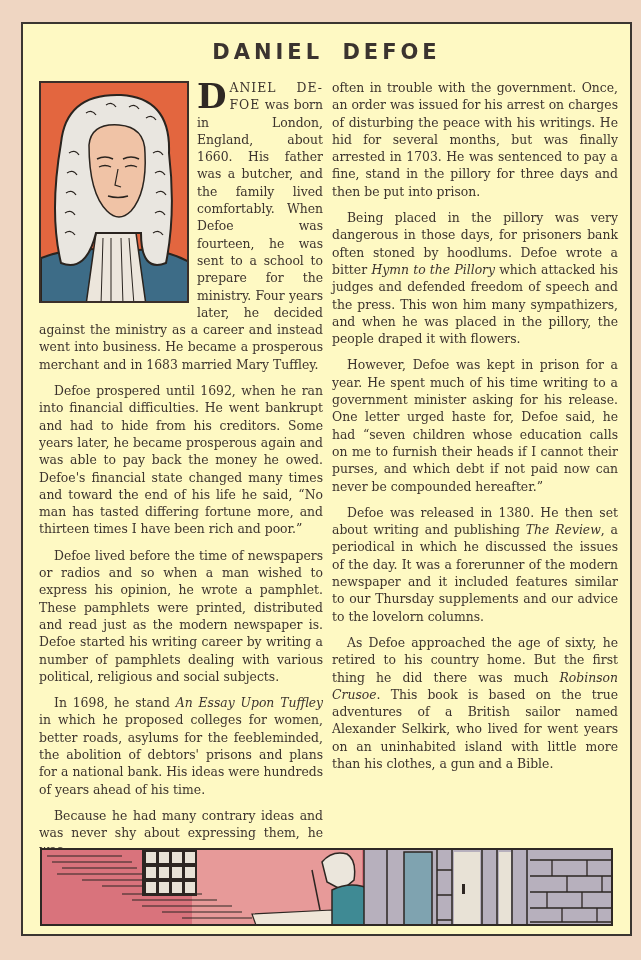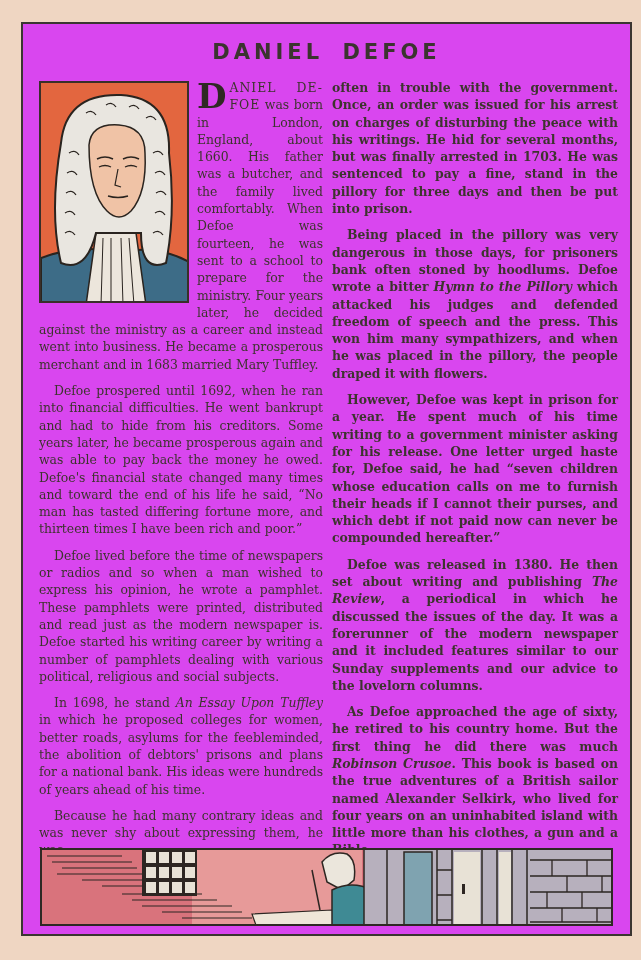--- a/index.html
+++ b/index.html
@@ -9,21 +9,21 @@
     font-family: "DejaVu Serif", "Liberation Serif", serif;
     color: #3a322c;
     position: relative;
     overflow: hidden;
   }
   .page-frame {
     position: absolute;
     left: 21px; top: 22px;
     width: 611px; height: 914px;
     border: 2px solid #3b3631;
-    background: #d946ef;
+    background: #fef9c3;
   }
   .title {
     position: absolute;
     left: 0; top: 16px; width: 100%;
     text-align: center;
     font-family: "DejaVu Sans", sans-serif;
     font-weight: bold;
     font-size: 21px;
     letter-spacing: 4px;
     color: #3b342f;
@@ -32,21 +32,21 @@
   .col {
     position: absolute;
     top: 55px;
     font-size: 12.4px;
     line-height: 17.3px;
     text-align: justify;
     hyphens: manual;
     color: #3d342e;
   }
   .col-left { left: 16px; width: 284px; }
-  .col-right { left: 309px; width: 286px; font-weight: bold; }
+  .col-right { left: 309px; width: 286px; }
   .col p { margin-bottom: 9px; text-indent: 15px; }
   .col p.first { text-indent: 0; }
   .col em { font-style: italic; }
   .portrait {
     float: left;
     width: 150px; height: 222px;
     margin: 2px 8px 2px 0;
     border: 2px solid #3a2f29;
     background: #e3663f;
     position: relative;
@@ -104,22 +104,22 @@
     <p>Defoe prospered until 1692, when he ran into financial difficulties. He went bankrupt and had to hide from his creditors. Some years later, he became prosperous again and was able to pay back the money he owed. Defoe's financial state changed many times and toward the end of his life he said, “No man has tasted differing fortune more, and thirteen times I have been rich and poor.”</p>
     <p>Defoe lived before the time of newspapers or radios and so when a man wished to express his opinion, he wrote a pamphlet. These pamphlets were printed, distributed and read just as the modern newspaper is. Defoe started his writing career by writing a number of pamphlets dealing with various political, religious and social subjects.</p>
     <p><span>In 1698, he stand </span><em>An Essay Upon Tuffley</em><span> in which he proposed colleges for women, better roads, asylums for the feebleminded, the abolition of debtors' prisons and plans for a national bank. His ideas were hundreds of years ahead of his time.</span></p>
     <p>Because he had many contrary ideas and was never shy about expressing them, he was</p>
   </div>
 
   <div class="col col-right">
     <p class="first">often in trouble with the government. Once, an order was issued for his arrest on charges of disturbing the peace with his writings. He hid for several months, but was finally arrested in 1703. He was sentenced to pay a fine, stand in the pillory for three days and then be put into prison.</p>
     <p><span>Being placed in the pillory was very dangerous in those days, for prisoners bank often stoned by hoodlums. Defoe wrote a bitter </span><em>Hymn to the Pillory</em><span> which attacked his judges and defended freedom of speech and the press. This won him many sympathizers, and when he was placed in the pillory, the people draped it with flowers.</span></p>
     <p>However, Defoe was kept in prison for a year. He spent much of his time writing to a government minister asking for his release. One letter urged haste for, Defoe said, he had “seven children whose education calls on me to furnish their heads if I cannot their purses, and which debt if not paid now can never be compounded hereafter.”</p>
-    <p><span>Defoe was released in 1380. He then set about writing and publishing </span><em>The Review</em><span>, a periodical in which he discussed the issues of the day. It was a forerunner of the modern newspaper and it included features similar to our Sunday supplements and our advice to the lovelorn columns.</span></p>
-    <p><span>As Defoe approached the age of sixty, he retired to his country home. But the first thing he did there was much </span><em>Robinson Crusoe</em><span>. This book is based on the true adventures of a British sailor named Alexander Selkirk, who lived for four years on an uninhabited island with little more than his clothes, a gun and a Bible.</span></p>
+    <p><span>Defoe was released in 1380. He then set about writing and publishing </span><em>The Review</em><span>, a periodical in which he discussed the issues of the day. It was a forerunner of the modern newspaper and it included features similar to our Thursday supplements and our advice to the lovelorn columns.</span></p>
+    <p><span>As Defoe approached the age of sixty, he retired to his country home. But the first thing he did there was much </span><em>Robinson Crusoe</em><span>. This book is based on the true adventures of a British sailor named Alexander Selkirk, who lived for went years on an uninhabited island with little more than his clothes, a gun and a Bible.</span></p>
   </div>
 
   <div class="illustration">
     <svg width="573" height="78" viewBox="0 0 573 78">
       <rect width="573" height="78" fill="#d9737c"></rect>
       <rect x="150" y="0" width="170" height="78" fill="#e79a99"></rect>
 
       <g stroke="#2d2622" stroke-width="1.2">
         <path d="M5 6 H80 M10 12 H90 M20 18 H95 M15 24 H100 M40 30 H105 M60 36 H110 M80 44 H160 M90 50 H175 M100 56 H190 M120 62 H200 M140 68 H210"></path>
       </g>

